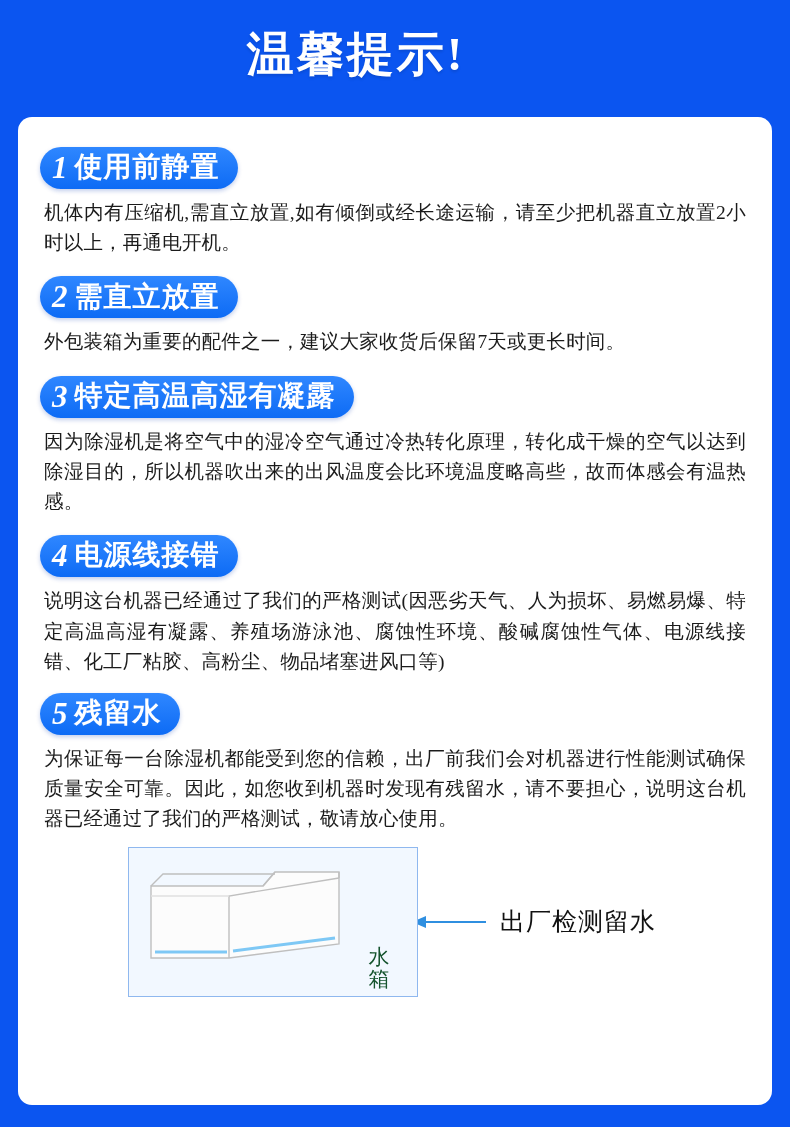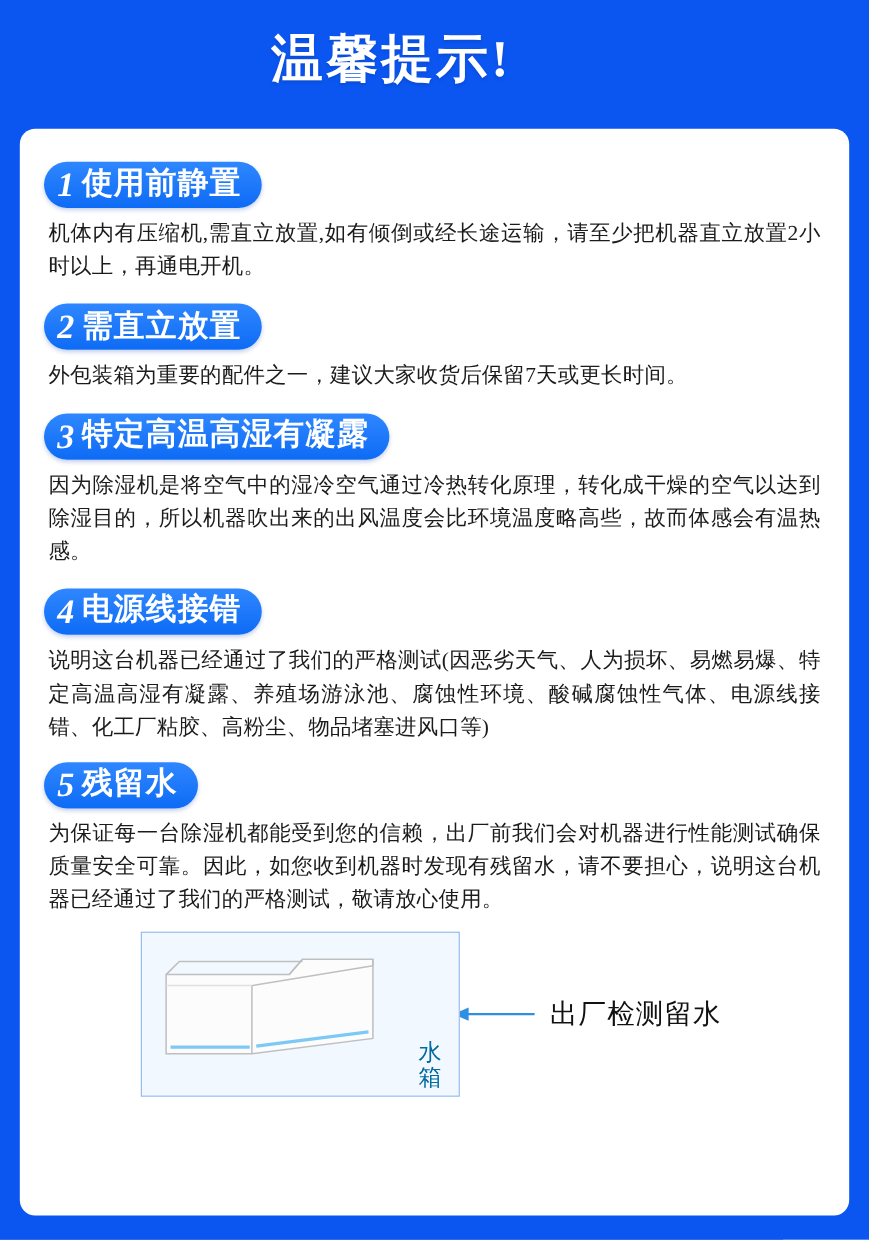--- a/index.html
+++ b/index.html
@@ -100,23 +100,23 @@
     position: relative;
     box-sizing: border-box;
   }
   .tank-svg {
     position: absolute;
     left: 14px;
     top: 10px;
   }
   .watermark-label {
     position: absolute;
-    right: 14px;
+    right: 26px;
     bottom: 6px;
-    color: #0369a1;
+    color: #14532d;
     font-size: 21px;
     line-height: 1.05;
     width: 24px;
     text-align: center;
     letter-spacing: 0;
   }
   .arrow-wrap {
     display: flex;
     align-items: center;
     margin-left: -8px;

